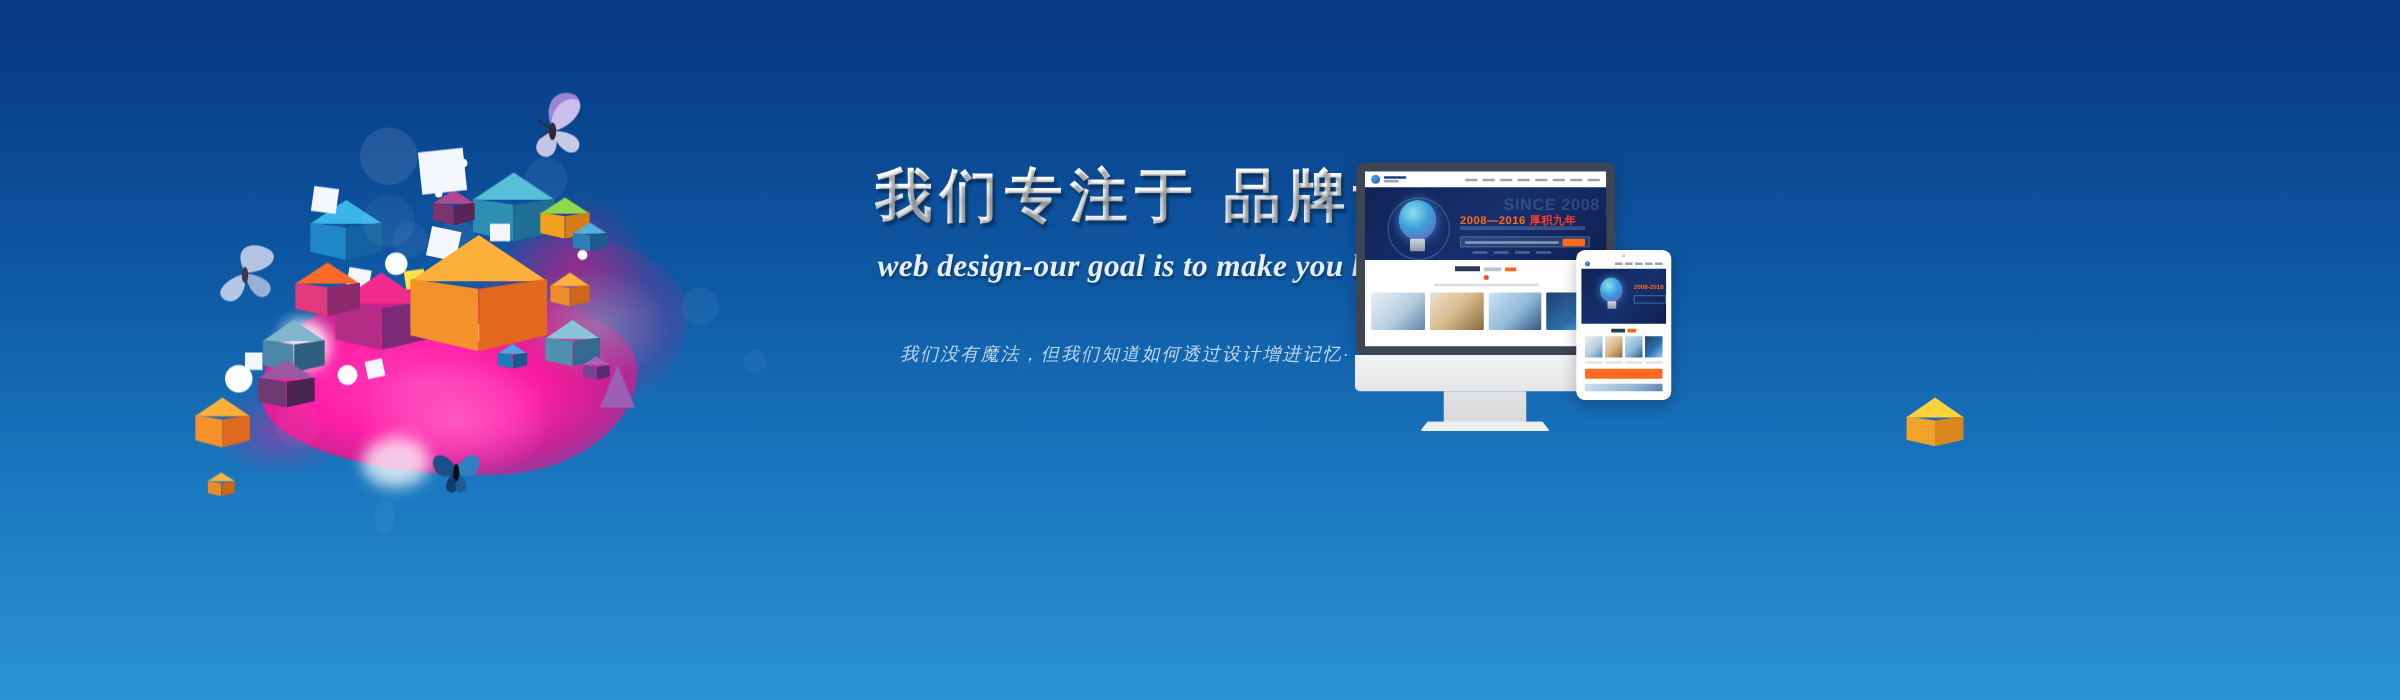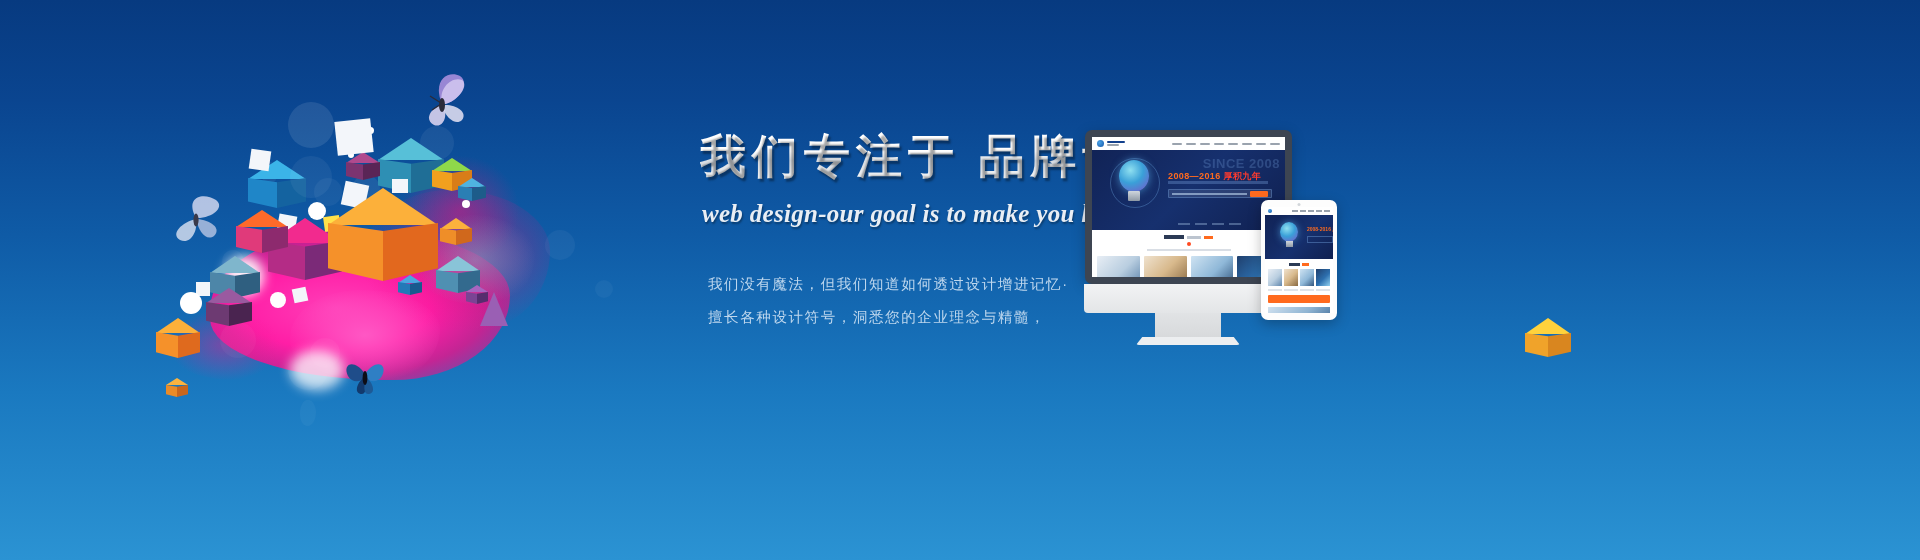--- a/index.html
+++ b/index.html
@@ -42,22 +42,22 @@
     white-space:nowrap;z-index:-1;transform:translate(3px,3px);
   }
   .subtitle{
     margin:14px 0 0 2px;font-family:"Liberation Serif","DejaVu Serif",serif;
     font-style:italic;font-weight:bold;font-size:25px;line-height:32px;
     color:#e9eef4;letter-spacing:.3px;
     text-shadow:1px 2px 2px rgba(0,0,0,.35);white-space:nowrap;
   }
   .body-copy{margin:44px 0 0 4px;}
   .body-line{
-    margin:0 0 13px 4px;font-size:14.5px;line-height:20px;letter-spacing:1.6px;
-    color:#bed7ee;white-space:nowrap;
+    margin:0 0 13px 16px;font-size:14.5px;line-height:20px;letter-spacing:1.6px;
+    color:#bed7ee;white-space:nowrap;font-style:italic;
   }
 
   
   .devices{position:absolute;left:1085px;top:130px;width:270px;height:200px;}
   .monitor{position:absolute;left:0;top:0;width:207px;height:154px;
     background:#3d4552;border-radius:7px;padding:7px;box-sizing:border-box;
     box-shadow:0 4px 14px rgba(0,0,0,.22);}
   .screen{width:100%;height:100%;background:#16265c;overflow:hidden;position:relative;}
   .chin{position:absolute;left:-1px;top:154px;width:209px;height:29px;
     background:linear-gradient(to bottom,#f2f3f4,#e3e5e7);border-radius:0 0 4px 4px;}
@@ -68,21 +68,21 @@
     clip-path:polygon(6% 0,94% 0,100% 100%,0 100%);}
 
   
   .site-nav{height:13px;background:#fff;display:flex;align-items:center;padding:0 5px;box-sizing:border-box;}
   .logo-dot{width:7px;height:7px;border-radius:50%;
     background:radial-gradient(circle at 35% 35%,#4aa3e8,#1457a8);}
   .logo-txt{margin-left:3px;display:flex;flex-direction:column;gap:1px;}
   .logo-bar{height:2px;background:#13418d;border-radius:1px;}
   .nav-items{margin-left:auto;display:flex;gap:4px;}
   .nav-item{width:10px;height:2px;background:#9aa3ae;border-radius:1px;}
-  .hero{height:80px;position:relative;
+  .hero{height:58px;position:relative;
     background:linear-gradient(135deg,#112356 0%,#16306e 50%,#102050 100%);}
   .hero-ghost{position:absolute;right:5px;top:6px;font-size:13px;font-weight:bold;
     color:rgba(120,160,220,.28);letter-spacing:.5px;}
   .bulb{position:absolute;left:18px;top:8px;width:48px;height:56px;}
   .bulb-glass{position:absolute;left:9px;top:2px;width:30px;height:32px;border-radius:50%;
     background:radial-gradient(circle at 38% 32%,#8fe0f0,#3aa0d8 45%,#7b52c8 100%);
     box-shadow:0 0 9px rgba(90,180,240,.65);}
   .bulb-base{position:absolute;left:18px;top:33px;width:12px;height:10px;
     background:linear-gradient(to bottom,#cfd6dd,#8e99a5);border-radius:1px;}
   .bulb-net{position:absolute;left:0;top:0;width:48px;height:48px;border-radius:50%;
@@ -330,21 +330,20 @@
   </div>
 
   <div class="textblock">
     <div style="position:relative;">
       <h1 class="headline-shadow">我们专注于 品牌设计</h1>
       <h1 class="headline">我们专注于 品牌设计</h1>
     </div>
     <p class="subtitle">web design-our goal is to make you look great</p>
     <div class="body-copy">
       <p class="body-line">我们没有魔法，但我们知道如何透过设计增进记忆·</p>
-      <p class="body-line">擅长各种设计符号，洞悉您的企业理念与精髓，</p>
     </div>
   </div>
 
   <div class="devices">
 
     <div class="monitor">
       <div class="screen">
 
         <div class="site-nav">
           <div class="logo-dot"></div>

